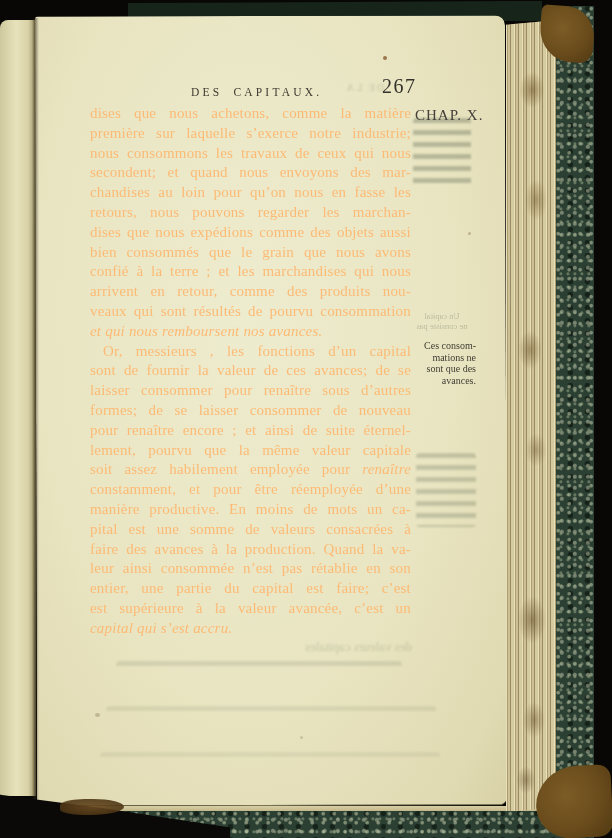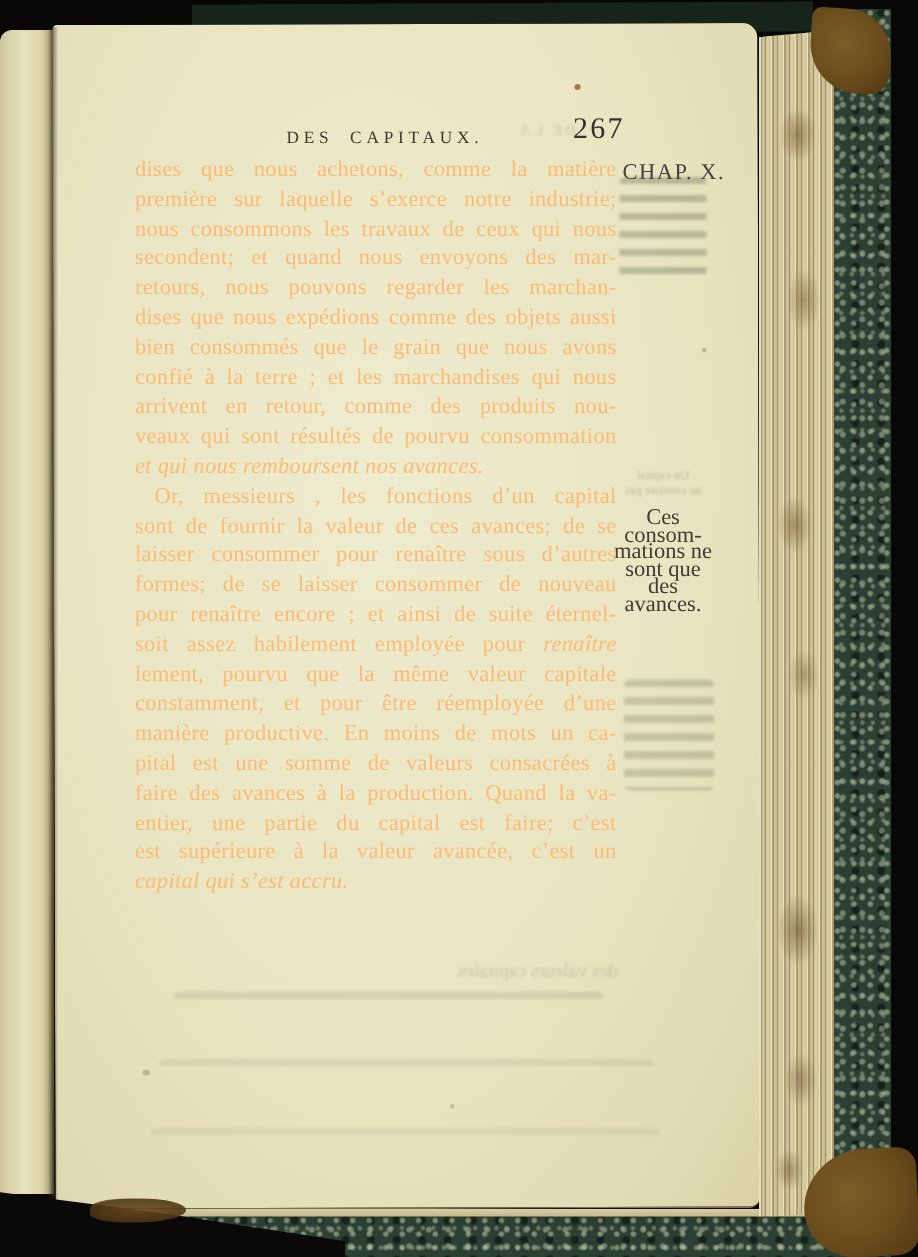--- a/index.html
+++ b/index.html
@@ -63,21 +63,21 @@
     border-radius:45% 55% 60% 40%;opacity:.9;}
   .black-wedge-bl{position:absolute;left:0;top:790px;width:230px;height:48px;background:#0a0908;
     clip-path:polygon(0 10%,45% 38%,100% 78%,100% 100%,0 100%);}
   .running-head{position:absolute;left:191px;top:86px;font-size:11.5px;
     letter-spacing:3.2px;word-spacing:5px;color:#3c392f;}
   .page-number{position:absolute;left:382px;top:75px;font-size:20px;
     letter-spacing:1.5px;color:#33312a;}
   .chapter-marker{position:absolute;left:415px;top:107px;font-size:15px;
     letter-spacing:1px;color:#45413a;}
   .margin-note{position:absolute;left:408px;top:340px;width:68px;
-    font-size:15px;line-height:11.6px;text-align:center;color:#3f3c33;}
+    font-size:10px;line-height:11.6px;text-align:right;color:#3f3c33;}
   .body-text{position:absolute;left:90px;top:104px;width:321px;
     font-size:15px;line-height:19.8px;letter-spacing:.2px;color:#fdba74;}
   .tline{text-align:justify;text-align-last:justify;white-space:normal;}
   .tline.end{text-align-last:left;font-style:italic;}
   .tline.indent{text-indent:13px;}
   .tline em{font-style:italic;}
   
   .ghost{position:absolute;transform:scaleX(-1);color:#767d64;filter:blur(1px);}
   .ghost-head{left:302px;top:82px;width:82px;font-size:10px;letter-spacing:2px;opacity:.32;}
   .ghost-margin-note{left:410px;top:311px;width:64px;font-size:8.5px;line-height:10px;
@@ -139,40 +139,42 @@
       <div>sont que des</div>
       <div>avances.</div>
     </div>
 
   <div class="body-text">
       <div>
         <div class="tline">dises que nous achetons, comme la matière</div>
         <div class="tline">première sur laquelle s’exerce notre industrie;</div>
         <div class="tline">nous consommons les travaux de ceux qui nous</div>
         <div class="tline">secondent; et quand nous envoyons des mar-</div>
+        <div class="tline">chandises au loin pour qu’on nous en fasse les</div>
         <div class="tline">retours, nous pouvons regarder les marchan-</div>
         <div class="tline">dises que nous expédions comme des objets aussi</div>
         <div class="tline">bien consommés que le grain que nous avons</div>
         <div class="tline">confié à la terre ; et les marchandises qui nous</div>
         <div class="tline">arrivent en retour, comme des produits nou-</div>
         <div class="tline">veaux qui sont résultés de pourvu consommation</div>
         <div class="tline end">et qui nous remboursent nos avances.</div>
       </div>
       <div>
         <div class="tline indent">Or, messieurs , les fonctions d’un capital</div>
         <div class="tline">sont de fournir la valeur de ces avances; de se</div>
         <div class="tline">laisser consommer pour renaître sous d’autres</div>
         <div class="tline">formes; de se laisser consommer de nouveau</div>
         <div class="tline">pour renaître encore ; et ainsi de suite éternel-</div>
+        <div class="tline">lement, pourvu que la même valeur capitale</div>
         <div class="tline">soit assez habilement employée pour <em>renaître</em></div>
-        <div class="tline">lement, pourvu que la même valeur capitale</div>
         <div class="tline">constamment, et pour être réemployée d’une</div>
         <div class="tline">manière productive. En moins de mots un ca-</div>
         <div class="tline">pital est une somme de valeurs consacrées à</div>
         <div class="tline">faire des avances à la production. Quand la va-</div>
+        <div class="tline">leur ainsi consommée n’est pas rétablie en son</div>
         <div class="tline">entier, une partie du capital est faire; c’est</div>
         <div class="tline">est supérieure à la valeur avancée, c’est un</div>
         <div class="tline end">capital qui s’est accru.</div>
       </div>
     </div>
 
   <div class="dot dot-1"></div>
   <div class="dot dot-2"></div>
   <div class="dot dot-3"></div>
   <div class="dot dot-4"></div>

